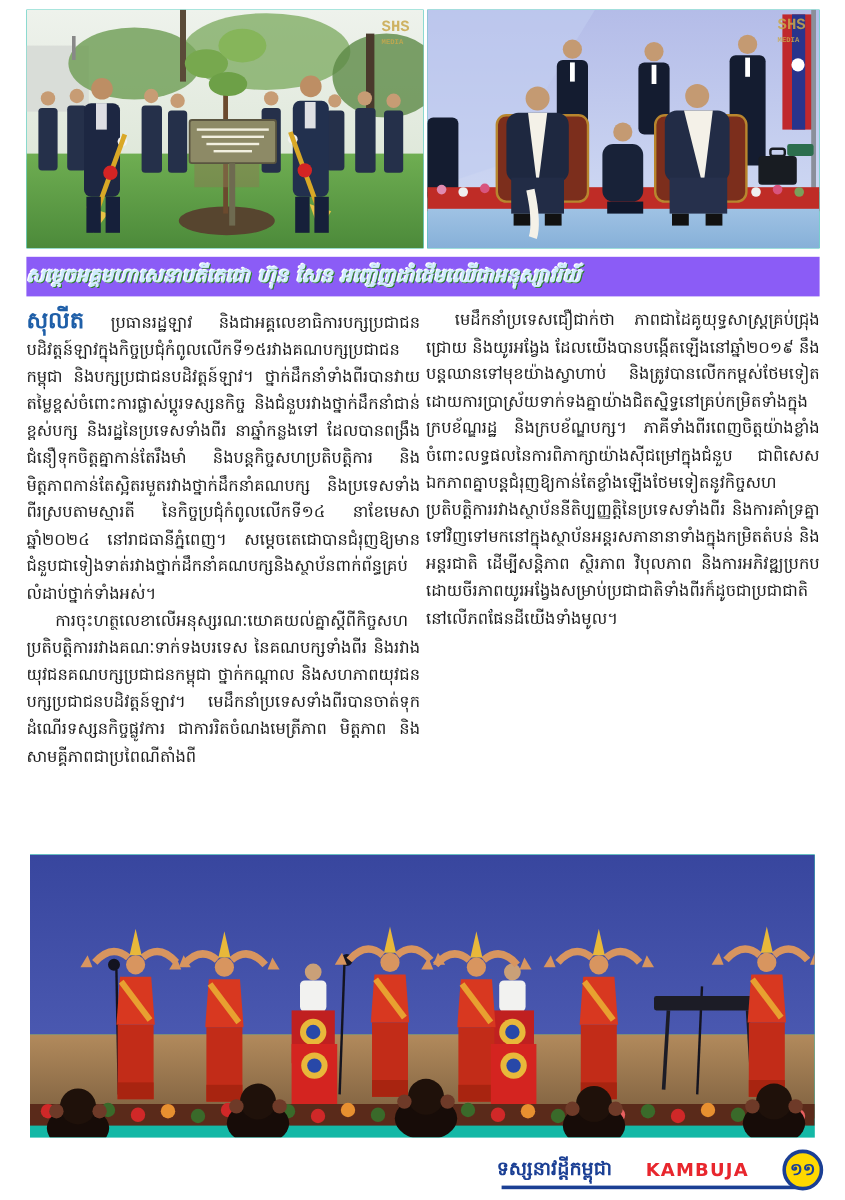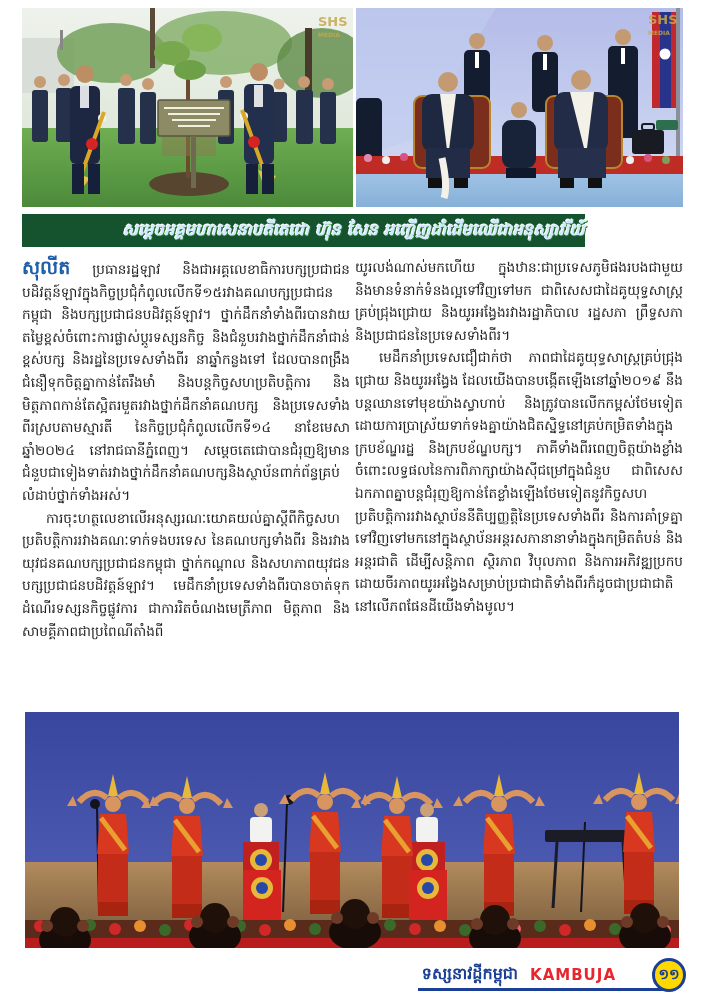--- a/index.html
+++ b/index.html
@@ -1,28 +1,28 @@
 <!DOCTYPE html>
 <html><head>
 <meta charset="utf-8">
 <style>
   html,body{margin:0;padding:0;}
   body{
     width:704px;height:1000px;position:relative;background:#ffffff;
     font-family:"DejaVu Sans", sans-serif;overflow:hidden;
   }
-  .photo{position:absolute;overflow:hidden;background:#b91c1c;}
+  .photo{position:absolute;overflow:hidden;background:#14b8a6;font-family:Liberation Mono, monospace;}
   #photo-tree{left:22px;top:8px;width:331px;height:199px;}
   #photo-meeting{left:356px;top:8px;width:327px;height:199px;}
   #photo-dancers{left:25px;top:712px;width:654px;height:236px;}
   .photo svg{display:block;width:100%;height:100%;}
 
   .caption-banner{
-    position:absolute;left:22px;top:214px;width:563px;height:33px;
-    background:#14532d;display:flex;align-items:center;justify-content:flex-end;
+    position:absolute;left:22px;top:214px;width:661px;height:33px;
+    background:#8b5cf6;display:flex;align-items:center;justify-content:flex-start;
   }
   .caption-banner .cap{
     font-style:italic;font-weight:bold;font-size:16px;letter-spacing:.3px;
     color:#cfeaff;
     text-shadow:0 0 1px #ffffff,1px 1px 0 #1d7a1d,-1px -1px 0 #ffffff;
     white-space:nowrap;
   }
 
   .col{
     position:absolute;top:256px;width:328px;
@@ -34,28 +34,28 @@
   .col p.indent{text-indent:24px;}
   .lead-word{font-weight:bold;color:#1f5fa8;font-size:19px;}
 
   .page-footer{
     position:absolute;left:0;top:952px;width:704px;height:48px;
   }
   .footer-rule{
     position:absolute;left:418px;top:36px;width:252px;height:3px;background:#1b3f94;
   }
   .footer-content{
-    position:absolute;right:18px;top:6px;display:flex;align-items:center;gap:12px;
+    position:absolute;right:18px;top:6px;display:flex;align-items:center;gap:28px;
   }
   .footer-title{color:#1b3f94;font-weight:bold;font-size:16px;}
   .footer-latin{color:#e8262d;font-weight:bold;font-size:15px;letter-spacing:1px;}
   .page-badge{
     width:34px;height:34px;border-radius:50%;background:#ffd800;
     border:3px solid #1b3f94;display:flex;align-items:center;justify-content:center;
-    color:#1b3f94;font-weight:bold;font-size:14px;box-sizing:border-box;margin-left:24px;
+    color:#1b3f94;font-weight:bold;font-size:14px;box-sizing:border-box;
   }
   .wm{font-weight:bold;fill:#c9a84c;opacity:.85;}
 </style>
 </head>
 <body>
 
 <div class="photo" id="photo-tree">
   <svg viewBox="0 0 331 199">
     <defs>
       <linearGradient id="sky1" x1="0" y1="0" x2="0" y2="1">
@@ -243,21 +243,20 @@
 
 <div class="caption-banner">
   <span class="cap">សម្តេចអគ្គមហាសេនាបតីតេជោ ហ៊ុន សែន អញ្ជើញដាំដើមឈើជាអនុស្សាវរីយ៍</span>
 </div>
 
 <div class="col" id="col-left">
   <p><span class="lead-word">សុលីត</span><span> ប្រធានរដ្ឋឡាវ និងជាអគ្គលេខាធិការបក្សប្រជាជនបដិវត្តន៍ឡាវក្នុងកិច្ចប្រជុំកំពូលលើកទី១៥រវាងគណបក្សប្រជាជនកម្ពុជា និងបក្សប្រជាជនបដិវត្តន៍ឡាវ។ ថ្នាក់ដឹកនាំទាំងពីរបានវាយតម្លៃខ្ពស់ចំពោះការផ្លាស់ប្តូរទស្សនកិច្ច និងជំនួបរវាងថ្នាក់ដឹកនាំជាន់ខ្ពស់បក្ស និងរដ្ឋនៃប្រទេសទាំងពីរ នាឆ្នាំកន្លងទៅ ដែលបានពង្រឹងជំនឿទុកចិត្តគ្នាកាន់តែរឹងមាំ និងបន្តកិច្ចសហប្រតិបត្តិការ និងមិត្តភាពកាន់តែស្អិតរមួតរវាងថ្នាក់ដឹកនាំគណបក្ស និងប្រទេសទាំងពីរស្របតាមស្មារតី នៃកិច្ចប្រជុំកំពូលលើកទី១៤ នាខែមេសា ឆ្នាំ២០២៤ នៅរាជធានីភ្នំពេញ។ សម្តេចតេជោបានជំរុញឱ្យមានជំនួបជាទៀងទាត់រវាងថ្នាក់ដឹកនាំគណបក្សនិងស្ថាប័នពាក់ព័ន្ធគ្រប់លំដាប់ថ្នាក់ទាំងអស់។</span></p>
   <p class="indent">ការចុះហត្ថលេខាលើអនុស្សរណៈយោគយល់គ្នាស្តីពីកិច្ចសហប្រតិបត្តិការរវាងគណៈទាក់ទងបរទេស នៃគណបក្សទាំងពីរ និងរវាងយុវជនគណបក្សប្រជាជនកម្ពុជា ថ្នាក់កណ្តាល និងសហភាពយុវជនបក្សប្រជាជនបដិវត្តន៍ឡាវ។ មេដឹកនាំប្រទេសទាំងពីរបានចាត់ទុកដំណើរទស្សនកិច្ចផ្លូវការ ជាការរិតចំណងមេត្រីភាព មិត្តភាព និងសាមគ្គីភាពជាប្រពៃណីតាំងពី</p>
 </div>
 <div class="col" id="col-right">
-  <p>យូរលង់ណាស់មកហើយ ក្នុងឋានៈជាប្រទេសភូមិផងរបងជាមួយ និងមានទំនាក់ទំនងល្អទៅវិញទៅមក ជាពិសេសជាដៃគូយុទ្ធសាស្ត្រគ្រប់ជ្រុងជ្រោយ និងយូរអង្វែងរវាងរដ្ឋាភិបាល រដ្ឋសភា ព្រឹទ្ធសភា និងប្រជាជននៃប្រទេសទាំងពីរ។</p>
   <p class="indent">មេដឹកនាំប្រទេសជឿជាក់ថា ភាពជាដៃគូយុទ្ធសាស្ត្រគ្រប់ជ្រុងជ្រោយ និងយូរអង្វែង ដែលយើងបានបង្កើតឡើងនៅឆ្នាំ២០១៩ នឹងបន្តឈានទៅមុខយ៉ាងស្វាហាប់ និងត្រូវបានលើកកម្ពស់ថែមទៀតដោយការប្រាស្រ័យទាក់ទងគ្នាយ៉ាងជិតស្និទ្ធនៅគ្រប់កម្រិតទាំងក្នុងក្របខ័ណ្ឌរដ្ឋ និងក្របខ័ណ្ឌបក្ស។ ភាគីទាំងពីរពេញចិត្តយ៉ាងខ្លាំង ចំពោះលទ្ធផលនៃការពិភាក្សាយ៉ាងស៊ីជម្រៅក្នុងជំនួប ជាពិសេសឯកភាពគ្នាបន្តជំរុញឱ្យកាន់តែខ្លាំងឡើងថែមទៀតនូវកិច្ចសហប្រតិបត្តិការរវាងស្ថាប័ននីតិប្បញ្ញត្តិនៃប្រទេសទាំងពីរ និងការគាំទ្រគ្នាទៅវិញទៅមកនៅក្នុងស្ថាប័នអន្តរសភានានាទាំងក្នុងកម្រិតតំបន់ និងអន្តរជាតិ ដើម្បីសន្តិភាព ស្ថិរភាព វិបុលភាព និងការអភិវឌ្ឍប្រកបដោយចីរភាពយូរអង្វែងសម្រាប់ប្រជាជាតិទាំងពីរក៏ដូចជាប្រជាជាតិនៅលើភពផែនដីយើងទាំងមូល។</p>
 </div>
 
 <div class="photo" id="photo-dancers">
   <svg viewBox="0 0 654 236">
     <defs>
       <linearGradient id="back3" x1="0" y1="0" x2="0" y2="1">
         <stop offset="0" stop-color="#38469e"></stop>
           <stop offset="1" stop-color="#4a58b0"></stop>
       </linearGradient>

